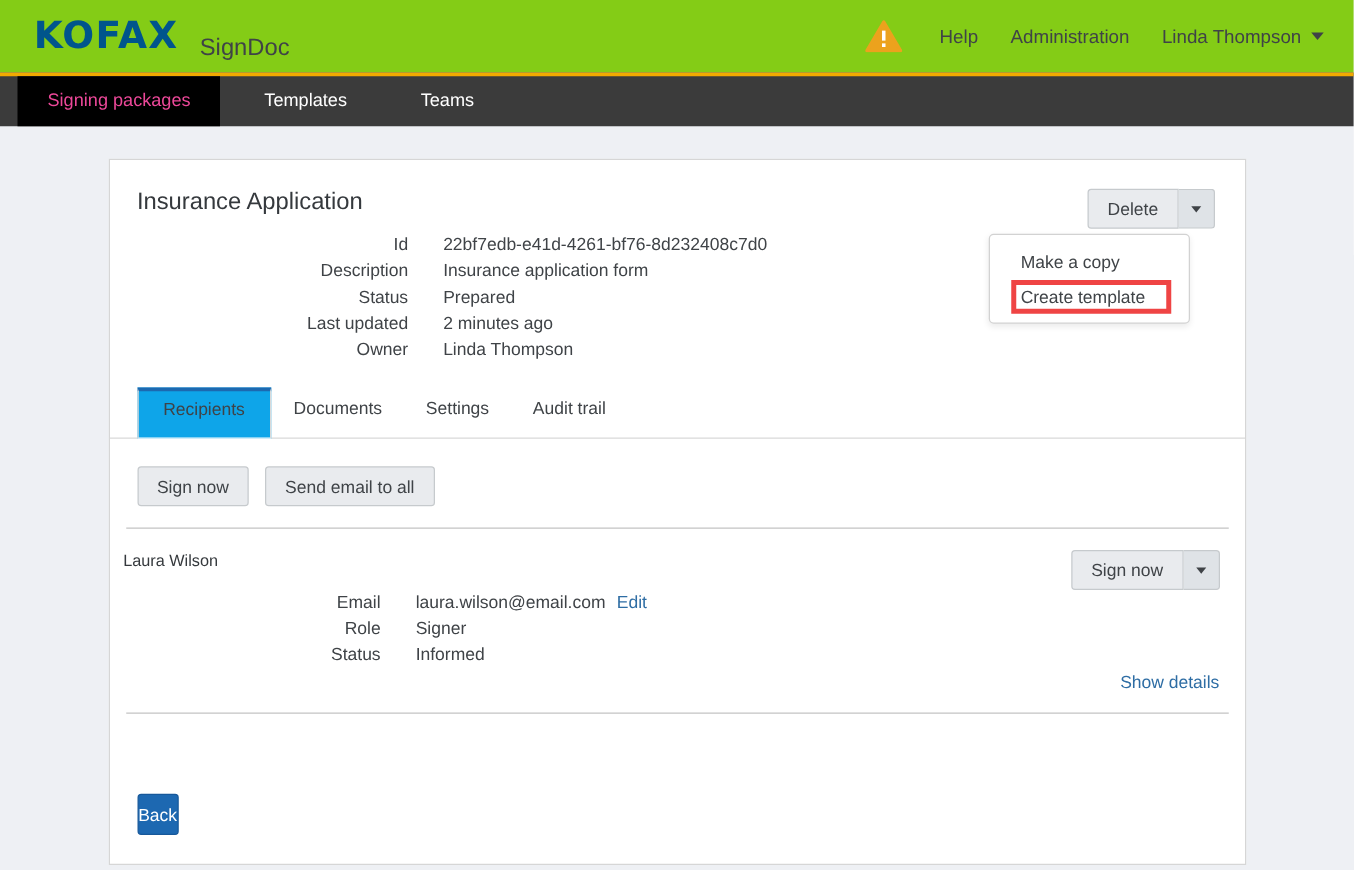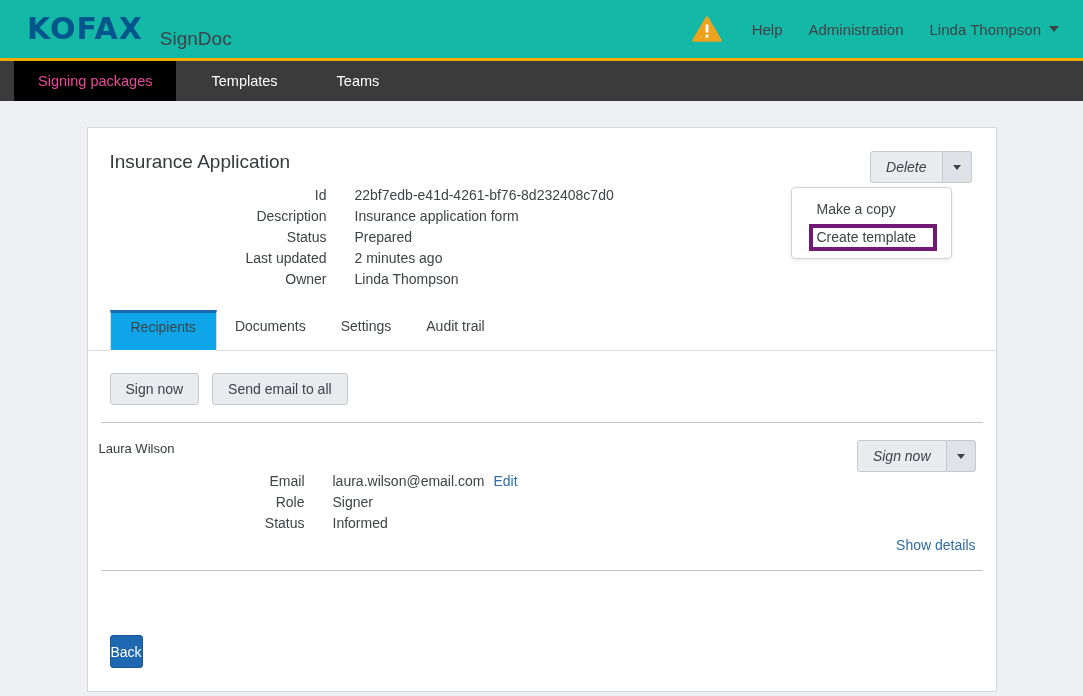--- a/index.html
+++ b/index.html
@@ -8,21 +8,21 @@
     font-family: "Liberation Sans", "DejaVu Sans", sans-serif;
     font-size: 14px;
     color: #3f4347;
     background: #eef0f4;
     overflow: hidden;
   }
   a { text-decoration: none; cursor: pointer; }
 
   
   .topbar {
-    height: 58px; background: #14b8a6;
+    height: 58px; background: #84cc16;
     display: flex; align-items: center;
     padding: 0 24px 0 27px;
   }
   .logo {
     font-family: "DejaVu Sans", sans-serif;
     font-weight: bold; font-size: 30px; letter-spacing: 1px;
     color: #00558C; line-height: 1;
   }
   .app-name { font-size: 19px; color: #3f4347; margin-left: 17px; margin-top: 20px; }
   .topbar-right { margin-left: auto; display: flex; align-items: center; gap: 26px; }
@@ -60,36 +60,36 @@
   .card-header { position: relative; padding: 0 24px 0 22px; }
   .pkg-title { font-size: 19px; font-weight: normal; color: #35393d; }
 
   .btn {
     display: inline-flex; align-items: center; justify-content: center;
     background: #e9ebee; border: 1px solid #c6cacd; border-radius: 3px;
     font-size: 14px; color: #3f4347; cursor: pointer; height: 32px;
     padding: 0 15px;
   }
   .split-btn { display: inline-flex; }
-  .split-btn .main-part { border-radius: 3px 0 0 3px; font-style: italic; }
+  .split-btn .main-part { border-radius: 3px 0 0 3px; }
   .split-btn .caret-part {
     border-radius: 0 3px 3px 0; border-left: none; background: #dfe3e7;
     padding: 0 10px;
   }
   .delete-group { position: absolute; top: 0; right: 24px; }
 
   .dropdown-menu {
     position: absolute; top: 36px; right: 20px; z-index: 10;
     width: 161px; background: #fff; border: 1px solid #d2d2d2;
     border-radius: 4px; box-shadow: 0 2px 5px rgba(0,0,0,.08);
     padding: 9px 0 7px 0;
   }
   .menu-item { padding: 4px 10px 4px 25px; font-size: 14px; color: #3f4347; cursor: pointer; }
   .menu-item.highlighted {
-    border: 4px solid #701a75; margin: 3px 14px 0 17px;
+    border: 4px solid #ef4444; margin: 3px 14px 0 17px;
     padding: 1px 4px 2px 4px;
   }
 
   .details-grid {
     margin-top: 14px;
     display: grid; grid-template-columns: 217px 1fr;
     column-gap: 28px; row-gap: 5px;
     font-size: 14px;
   }
   .details-grid .lbl { text-align: right; color: #3f4347; }

